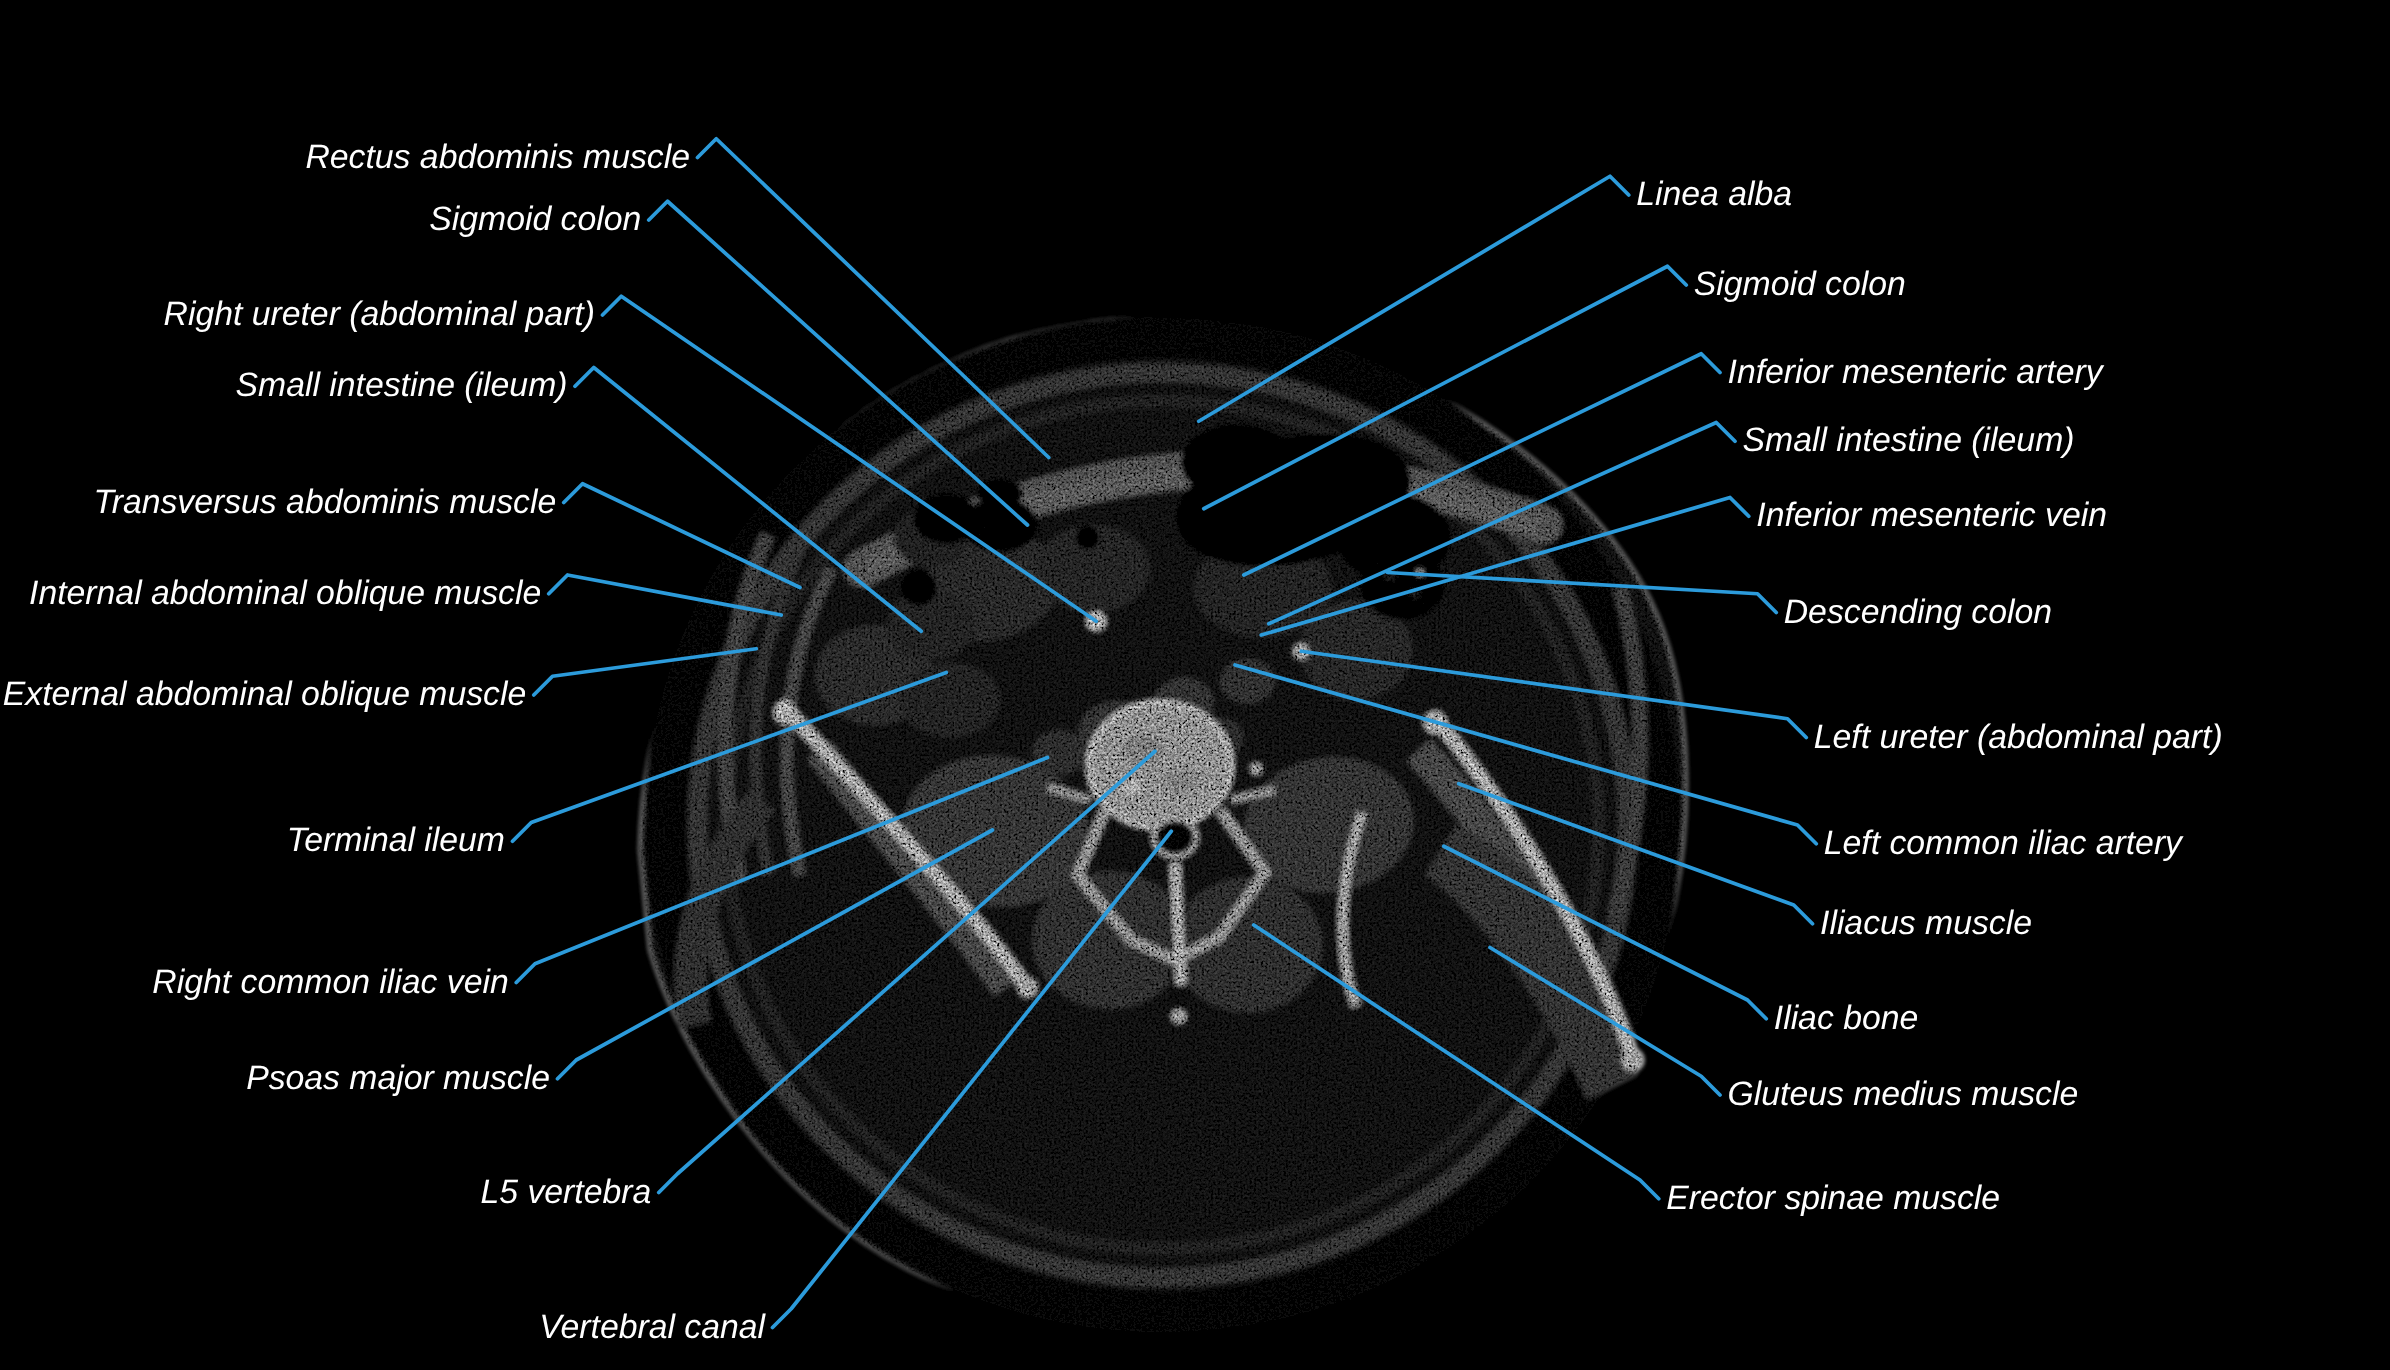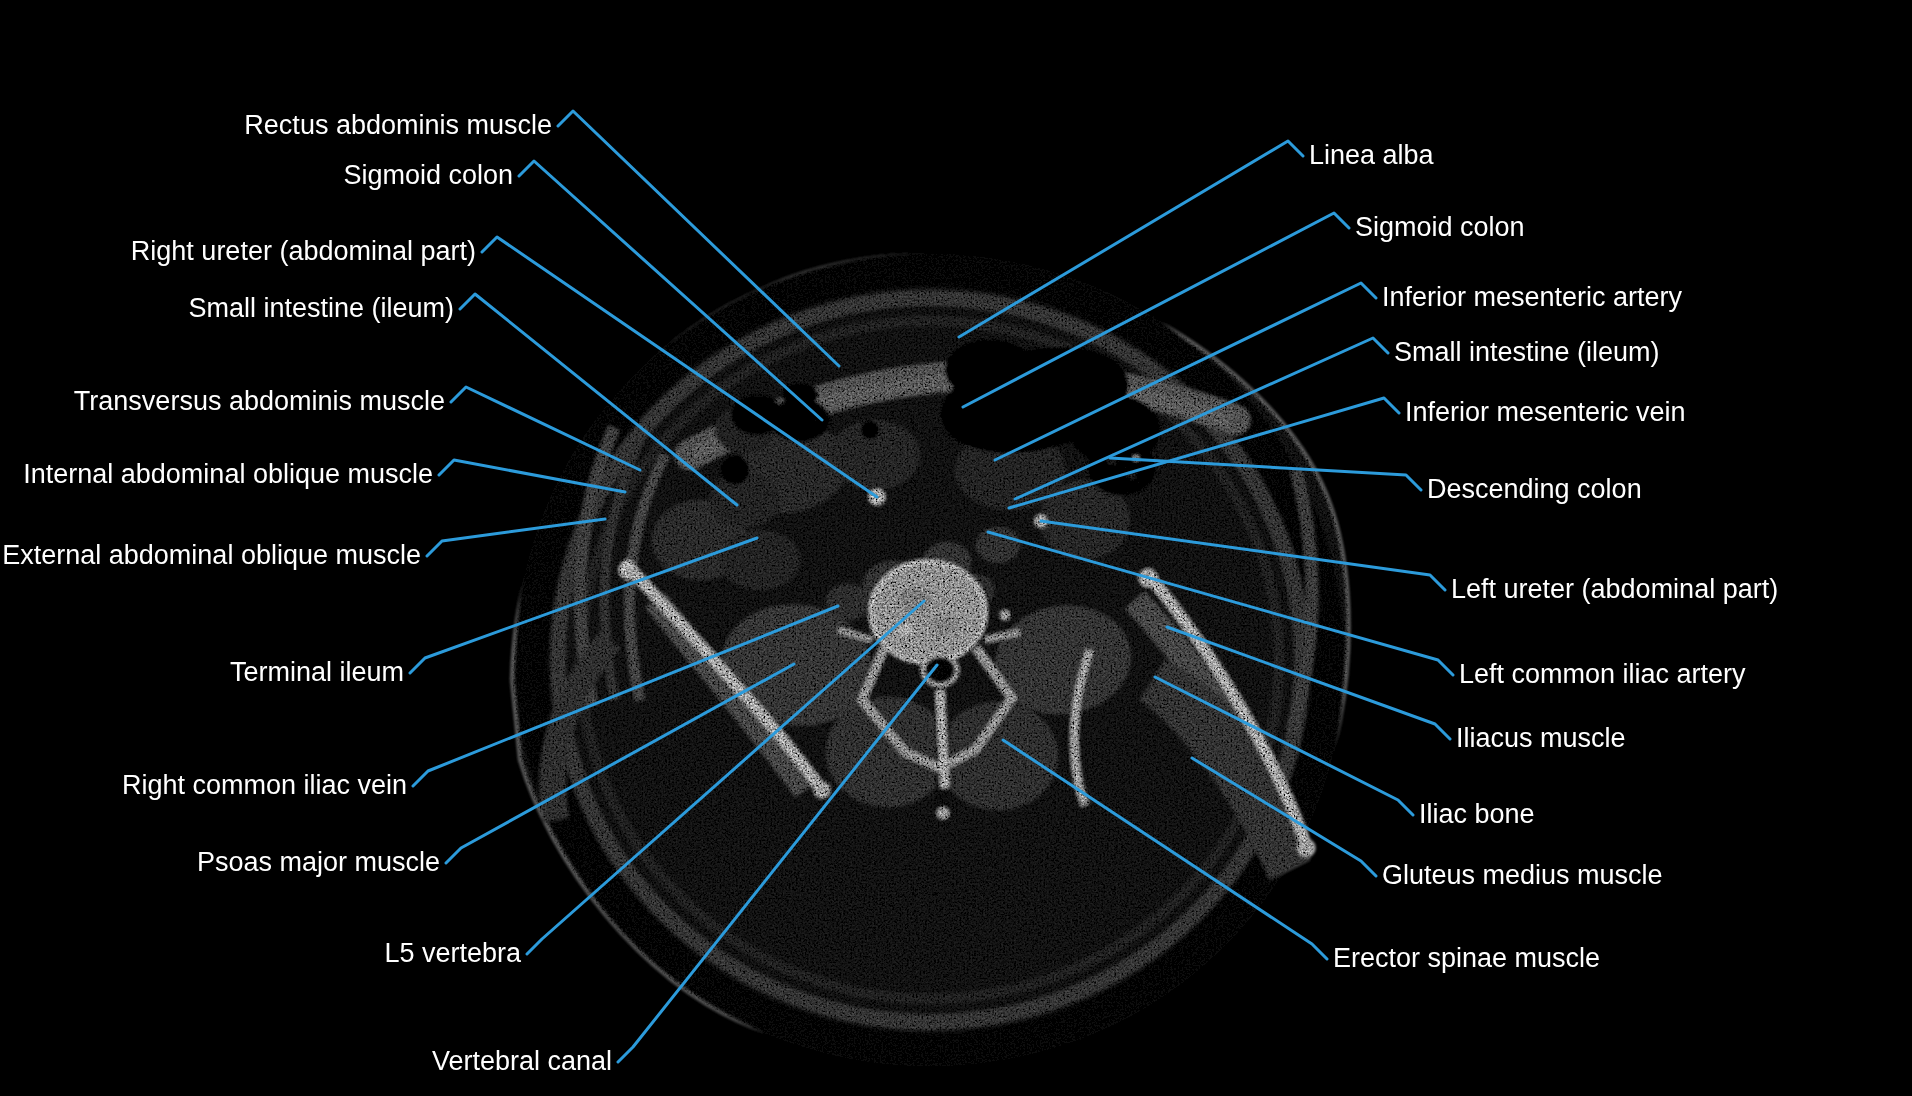--- a/index.html
+++ b/index.html
@@ -1,18 +1,18 @@
 <!DOCTYPE html>
 <html><head>
 <meta charset="utf-8">
 <style>
   html,body{margin:0;padding:0;background:#000;}
   body{width:1912px;height:1096px;position:relative;overflow:hidden;
        font-family:"Liberation Sans", sans-serif;}
-  #stage{position:absolute;inset:0;}
+  #stage{position:absolute;inset:0;font-style:italic;}
   svg{display:block;}
   .anatomy-label{fill:#ffffff;font-size:27px;font-family:"Liberation Sans",sans-serif;}
   .leader{fill:none;stroke-width:3;stroke-linejoin:round;stroke-linecap:round;}
 </style>
 </head>
 <body>
 
 <div id="stage">
 <svg width="1912" height="1096" viewBox="0 0 1912 1096">
   <defs>

